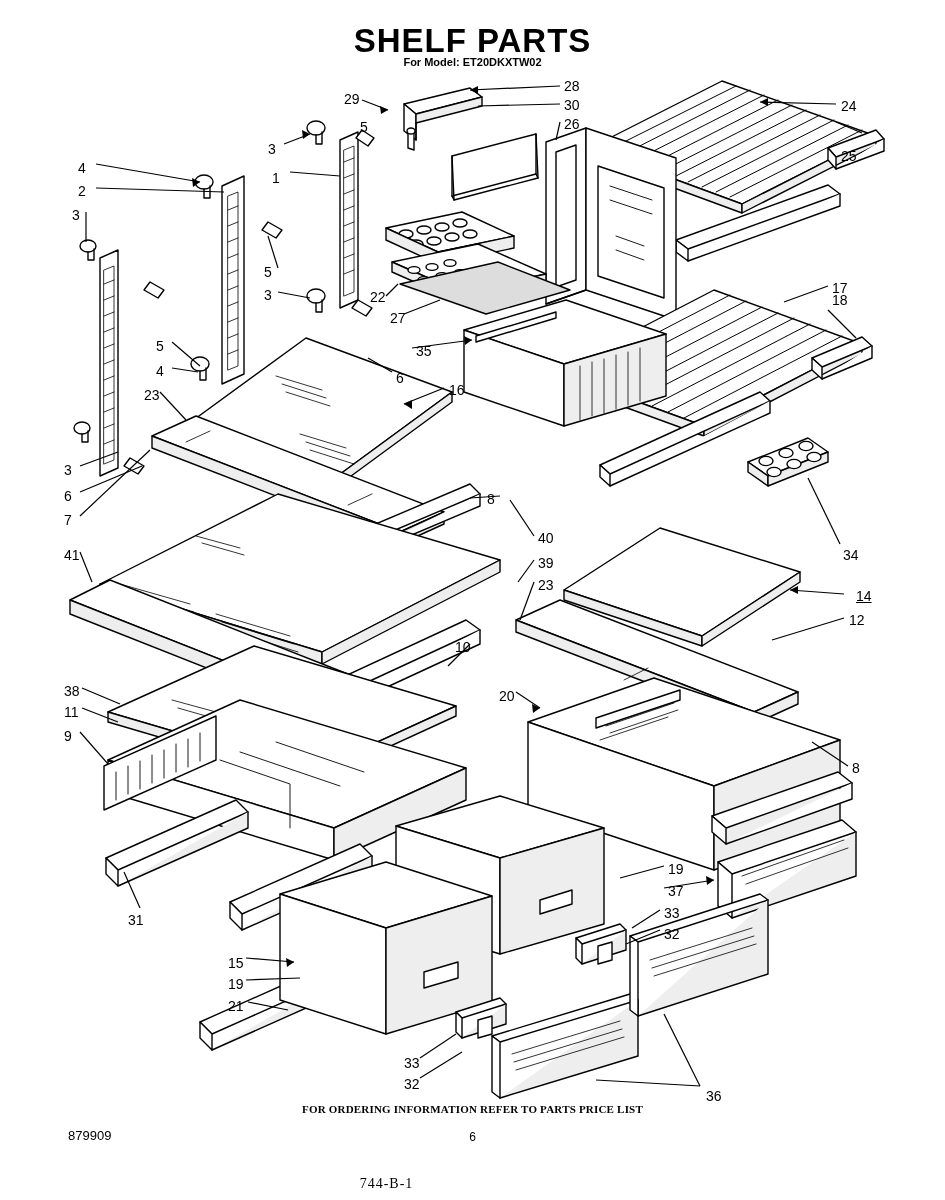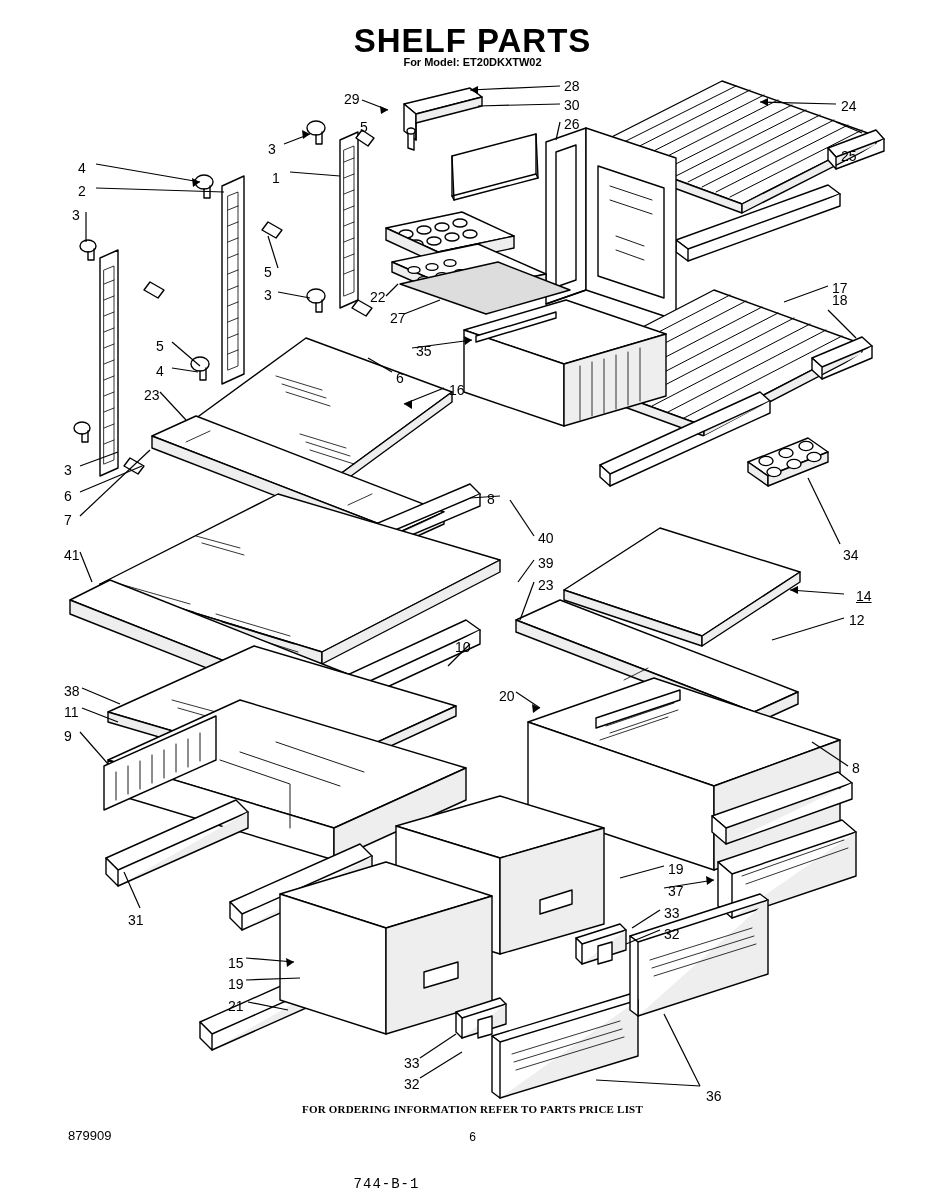--- a/index.html
+++ b/index.html
@@ -66,21 +66,21 @@
     text-align: center;
     font-size: 12px;
   }
   #sheet-code {
     position: absolute;
     top: 1176px;
     left: 0;
     width: 773px;
     text-align: center;
     font-size: 14px;
-    font-family: Liberation Mono, monospace;
+    font-family: Liberation Serif, serif;
     letter-spacing: 1px;
   }
   .callout {
     position: absolute;
     font-size: 14px;
     font-family: "Liberation Sans", sans-serif;
     color: #000;
     line-height: 1;
     white-space: nowrap;
   }

